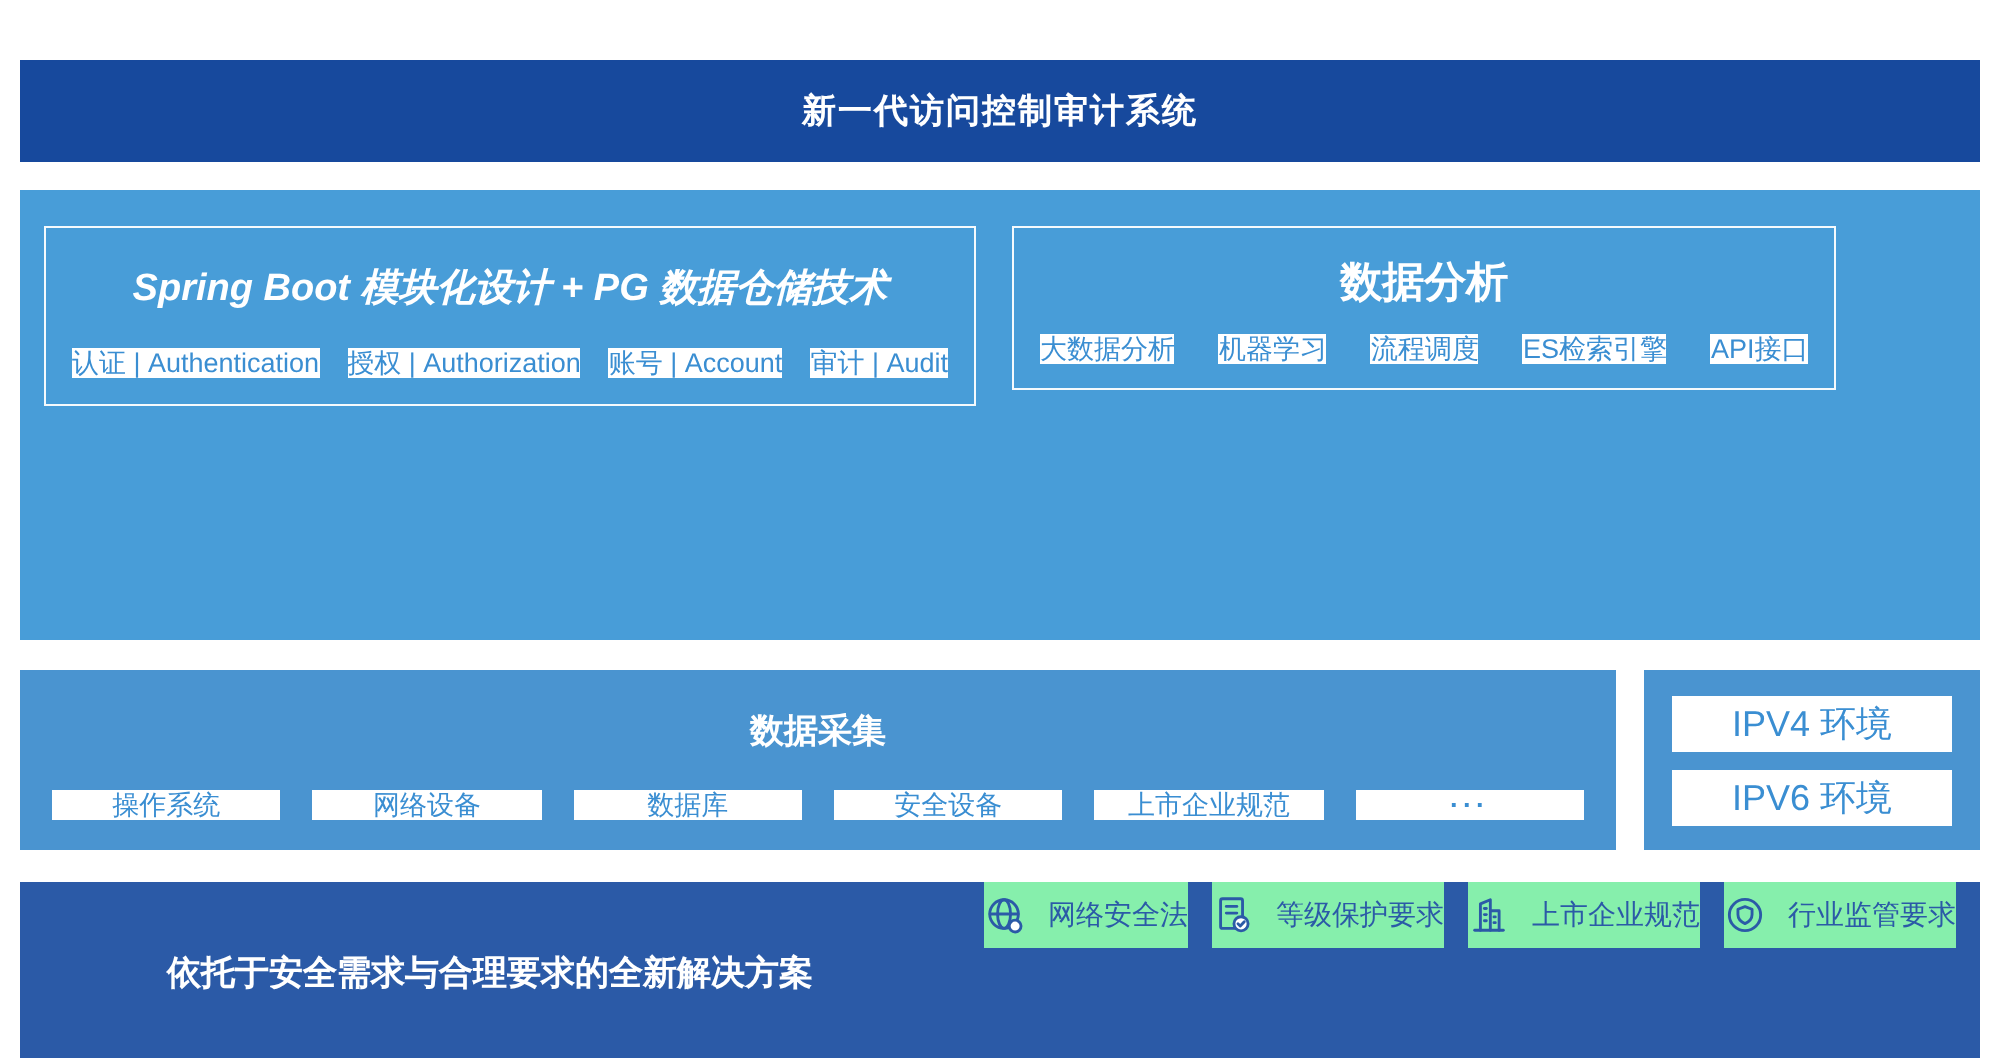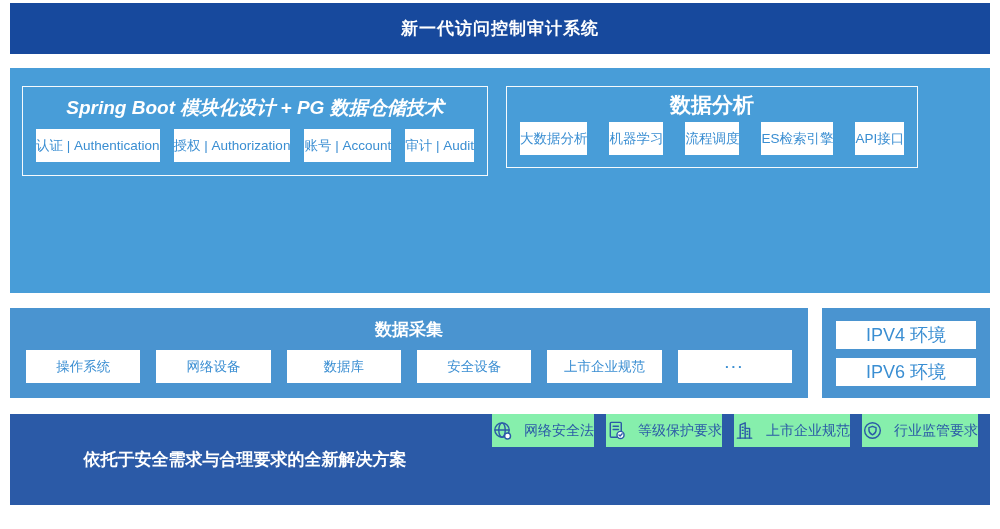--- a/index.html
+++ b/index.html
@@ -2,21 +2,21 @@
 <html><head>
 <meta charset="utf-8">
 <style>
   * { margin:0; padding:0; box-sizing:border-box; }
   html,body { background:#ffffff; }
   body {
     width:1000px; height:529px;
     font-family:"Liberation Sans","DejaVu Sans",sans-serif;
     overflow:hidden;
   }
-  .canvas { width:1000px; height:529px; padding:3px 10px 14px; }
+  .canvas { width:1000px; height:529px; padding:30px 10px 14px; }
 
   
   .banner {
     height:51px; background:#17499D; color:#ffffff;
     display:flex; align-items:center; justify-content:center;
     font-size:17px; font-weight:bold; letter-spacing:1px;
   }
 
   
   .platform {
@@ -32,21 +32,21 @@
   .subpanel.analysis { height:82px; }
   .subtitle {
     color:#ffffff; font-weight:bold; text-align:center;
     display:flex; align-items:center; justify-content:center;
   }
   .modules .subtitle { flex:1; font-size:19px; font-style:italic; }
   .analysis .subtitle { flex:1; font-size:21px; }
   .boxrow { display:flex; padding:0 13px 13px; gap:14px; }
   .analysis .boxrow { gap:22px; padding-bottom:12px;align-items:flex-end; }
   .wbox {
-    flex:1; height:33px; background:#ffffff; color:#3A8ED2;
+    flex:1; height:15px; background:#ffffff; color:#3A8ED2;
     font-size:13.5px; display:flex; align-items:center; justify-content:center;
     white-space:nowrap;
   }
 
   
   .collect-row { margin-top:15px; display:flex; gap:14px; height:90px; }
   .collect {
     width:798px; background:#4A94D0;
     display:flex; flex-direction:column;
   }

